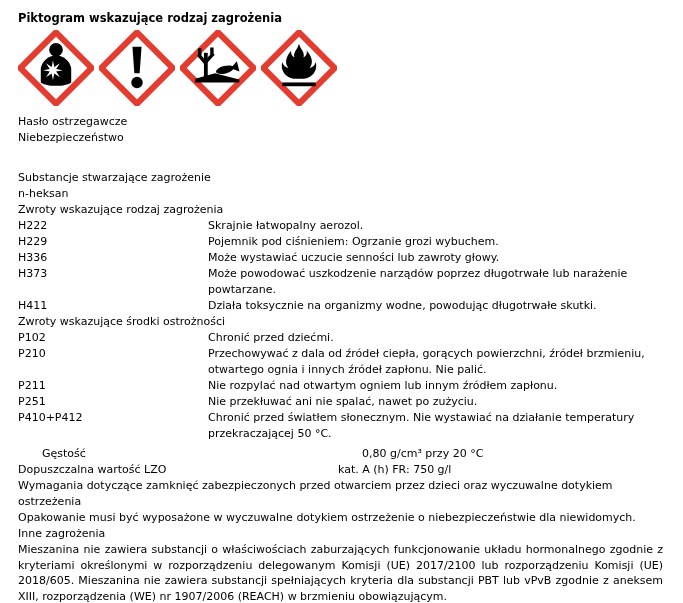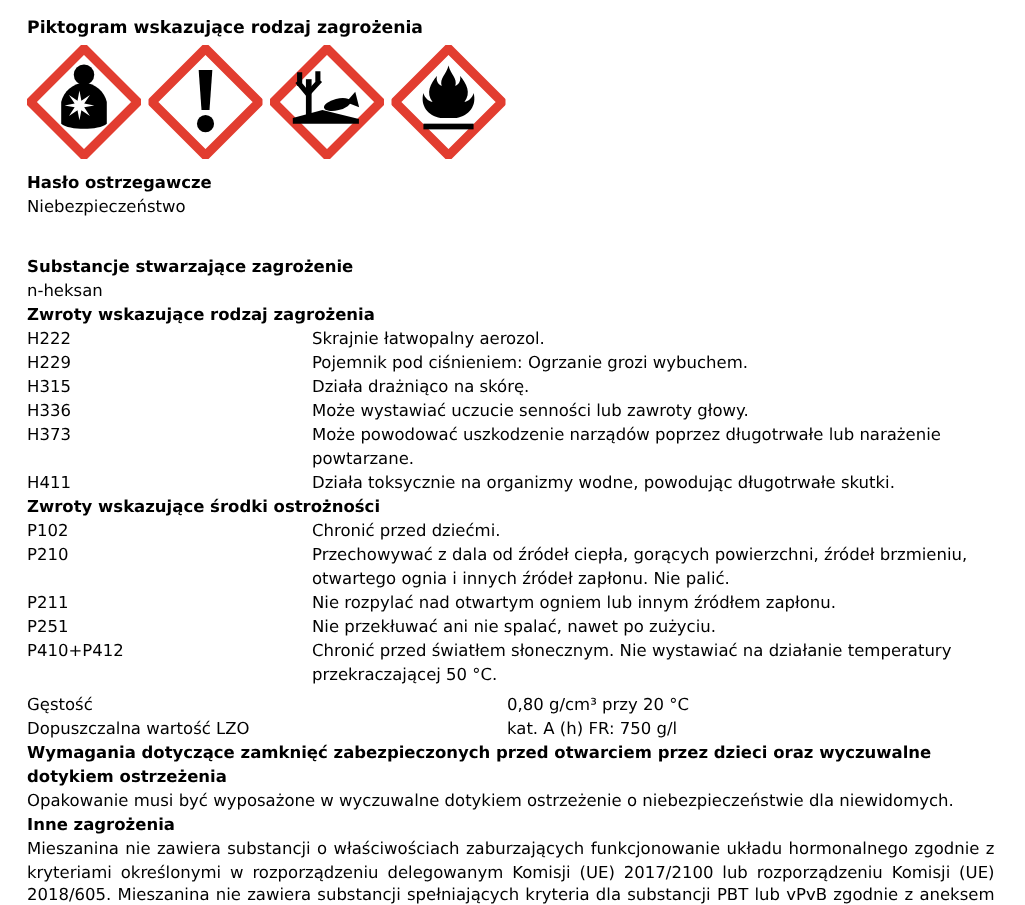--- a/index.html
+++ b/index.html
@@ -5,27 +5,27 @@
   html,body { margin:0; padding:0; background:#fff; }
   body {
     width:683px; height:603px; overflow:hidden;
     font-family:"DejaVu Sans","Liberation Sans",sans-serif;
     font-size:11px; line-height:16px; color:#000;
     -webkit-font-smoothing:antialiased;
   }
   :root { --ghs-red:#e23d30; }
   .doc { padding:8px 20px 0 18px; }
   .title { font-weight:bold; font-size:11.5px; margin:2px 0 4px; }
-  .heading { font-weight:bold; }
+  .heading { font-weight:normal; }
   .pictos { display:flex; gap:5px; margin:2px 0 7px; }
   .picto { width:76px; height:76px; display:block; }
   .val {}
   .gap14 { margin-top:24px; }
   .gap8 { margin-top:8px; }
-  .gap4 { margin-top:4px; }
+  .gap4 { margin-top:4px;margin-left:24px; }
   .row { display:grid; grid-template-columns:172px 1fr;gap:18px; }
   .prop { display:grid; grid-template-columns:320px 1fr; }
   .just { text-align:justify; line-height:15.5px; }
   .code, .desc, .plabel, .pval { display:block; }
 </style>
 </head>
 <body>
 
 <div class="doc">
 
@@ -74,24 +74,20 @@
 
   <div class="row">
     <span class="code">H222</span>
     <span class="desc">Skrajnie łatwopalny aerozol.</span>
   </div>
   <div class="row">
     <span class="code">H229</span>
     <span class="desc">Pojemnik pod ciśnieniem: Ogrzanie grozi wybuchem.</span>
   </div>
   <div class="row">
-    <span class="code">H315</span>
-    <span class="desc">Działa drażniąco na skórę.</span>
-  </div>
-  <div class="row">
     <span class="code">H336</span>
     <span class="desc">Może wystawiać uczucie senności lub zawroty głowy.</span>
   </div>
   <div class="row">
     <span class="code">H373</span>
     <span class="desc">Może powodować uszkodzenie narządów poprzez długotrwałe lub narażenie powtarzane.</span>
   </div>
   <div class="row">
     <span class="code">H411</span>
     <span class="desc">Działa toksycznie na organizmy wodne, powodując długotrwałe skutki.</span>

